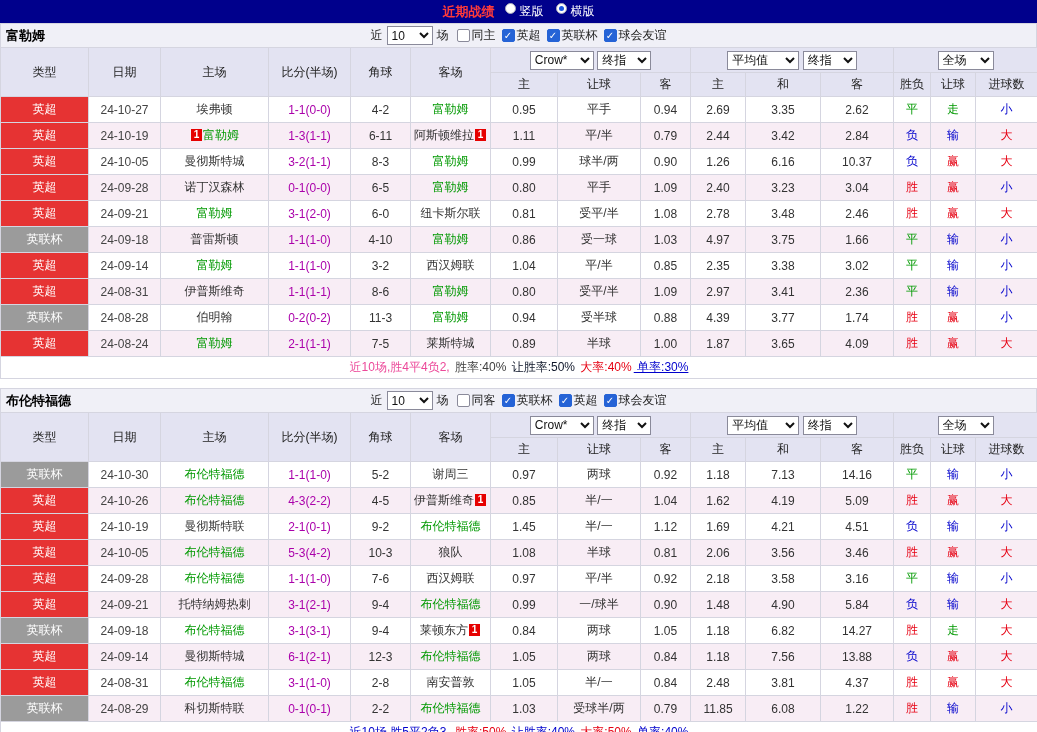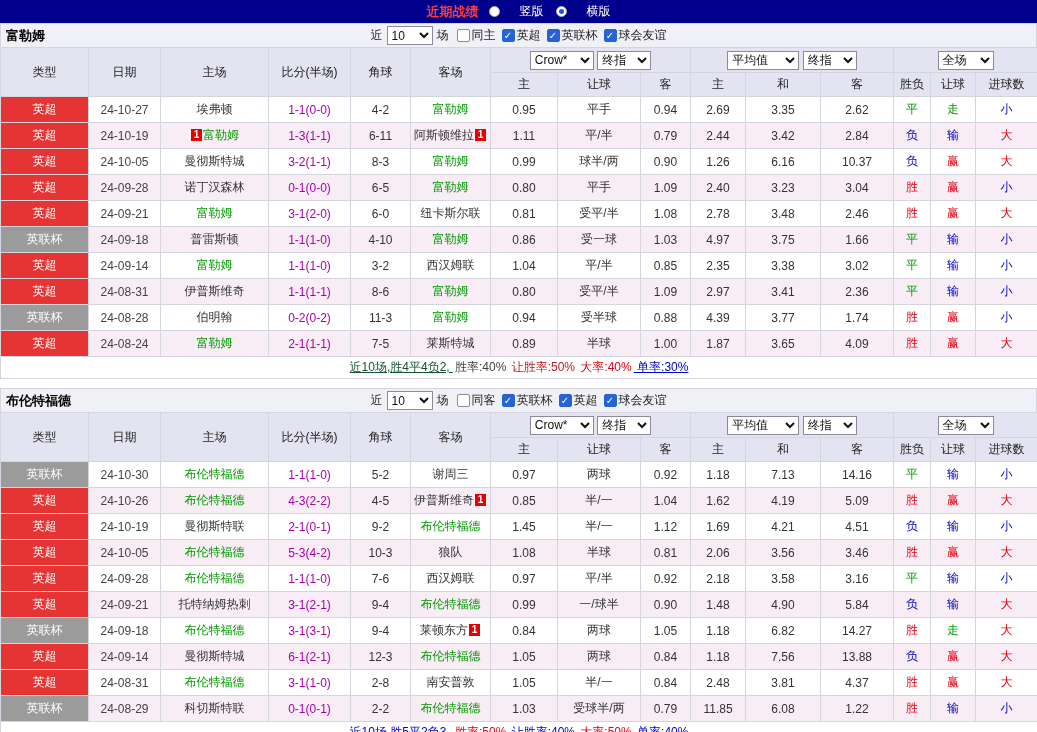--- a/index.html
+++ b/index.html
@@ -11,21 +11,21 @@
   }
   .page { width:1037px; border-bottom:2px solid #d9d9e0; }
 
   
   .topbar {
     height:23px; background:#00008c; color:#fff;
     display:flex; align-items:center; justify-content:center; gap:10px;
   }
   .topbar-title { color:#ff3a3a; font-weight:bold; font-size:13px; }
   .radio-group { display:inline-flex; align-items:center; gap:12px; }
-  .radio-opt { display:inline-flex; align-items:center; gap:20px; cursor:pointer; font-size:12px; color:#fff;font-family:Liberation Mono, monospace; }
+  .radio-opt { display:inline-flex; align-items:flex-start; gap:4px; cursor:pointer; font-size:12px; color:#fff;font-family:Liberation Mono, monospace; }
   .radio {
     width:11px; height:11px; border-radius:50%; background:#fff; position:relative;
     display:inline-block; border:1px solid #aab;
   }
   .radio.sel::after {
     content:""; position:absolute; left:2px; top:2px; width:5px; height:5px;
     border-radius:50%; background:#1a56e0;
   }
 
   
@@ -367,21 +367,21 @@
               <td class="num">1.87</td>
               <td class="num">3.65</td>
               <td class="num">4.09</td>
               <td class="res" style="color: rgb(230, 0, 18);">胜</td>
               <td class="res" style="color: rgb(230, 0, 18);">赢</td>
               <td class="res" style="color: rgb(230, 0, 18);">大</td>
             </tr>
           </tbody>
       <tfoot>
         <tr>
-          <td colspan="15" class="summary"><span style="color: #14532d; text-decoration: underline;">近10场,胜4平4负2, </span><span style="color: #404040;">胜率:40%</span><span style="color: #b91c1c;"> 让胜率:50%</span><span style="color: rgb(230, 0, 18);"> 大率:40%</span><span style="color: rgb(0, 0, 204); text-decoration: underline;"> 单率:30%</span></td>
+          <td colspan="15" class="summary"><span style="color: #ec4899;">近10场,胜4平4负2, </span><span style="color: #404040;">胜率:40%</span><span style="color: #0f172a;"> 让胜率:50%</span><span style="color: rgb(230, 0, 18);"> 大率:40%</span><span style="color: rgb(0, 0, 204); text-decoration: underline;"> 单率:30%</span></td>
         </tr>
       </tfoot>
     </table>
   </div>
 
   <div class="section">
     <div class="section-head">
       <span class="team-name">布伦特福德</span>
       <span class="filters">
         <span>近</span>

